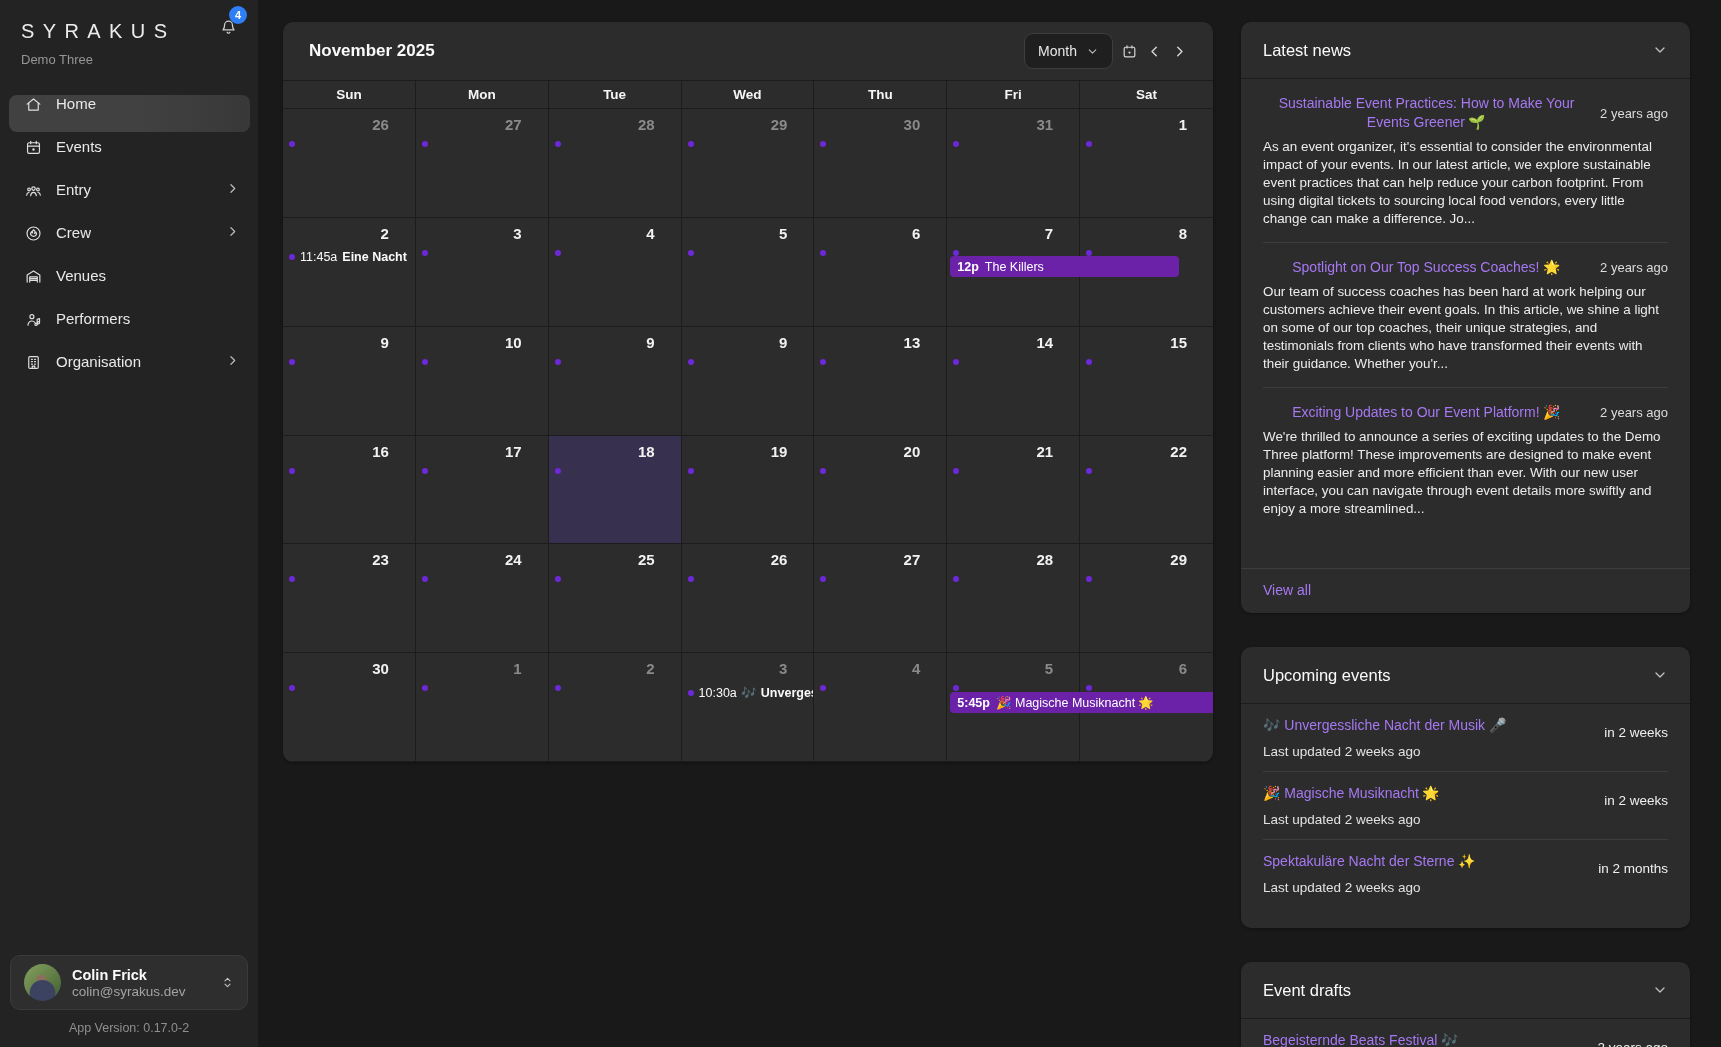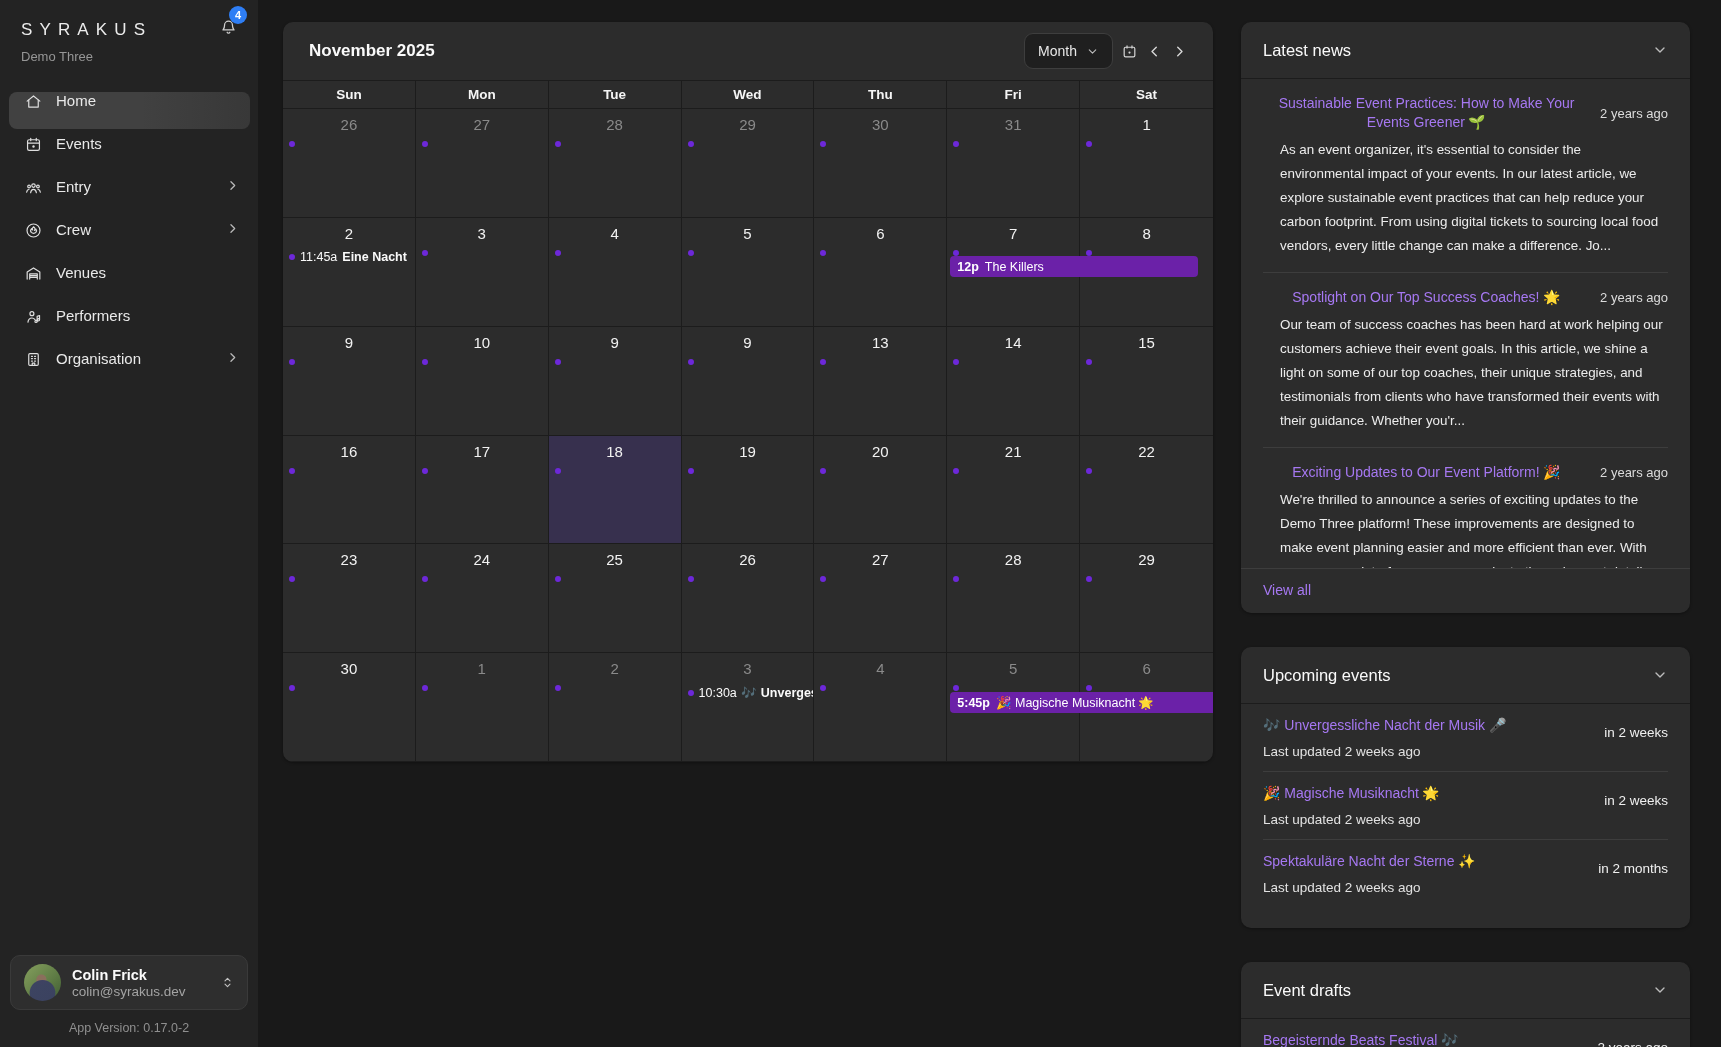--- a/index.html
+++ b/index.html
@@ -10,21 +10,21 @@
     display:flex; font-size:14px;
     --panel:#2c2c2c; --side:#232323; --line:#1c1c1c; --divider:#3d3d3d;
     --muted:#9a9a9a; --accent:#a678f2; --bar:#6b21a8; --today:#37304e; --badge:#2e7ef5;
   }
   svg { display:block; }
 
   
   aside.sidebar { width:258px; min-width:258px; height:100%; background:var(--side);
     display:flex; flex-direction:column; position:relative; }
   .logo-row { padding:20px 20px 0 21px; display:flex; justify-content:space-between; align-items:flex-start; }
-  .logo { font-size:17px; letter-spacing:.42em; font-weight:500; color:#ececec; white-space:nowrap; }
+  .logo { font-size:20px; letter-spacing:.42em; font-weight:500; color:#ececec; white-space:nowrap; }
   .bell-wrap { position:relative; margin-top:-2px; cursor:pointer; color:#cfcfcf; }
   .badge { position:absolute; top:-12px; right:-9px; background:var(--badge); color:#fff;
     width:18px; height:18px; border-radius:50%; font-size:11px; font-weight:700;
     display:flex; align-items:center; justify-content:center; }
   .org { padding:9px 21px 0; color:#969696; font-size:13px; }
   nav { margin-top:28px; padding:0 8px 0 9px; display:flex; flex-direction:column; gap:6px; }
   .nav-item { display:flex; align-items:flex-start; gap:13px; height:37px; padding:0 10px 0 15px;
     border-radius:8px; color:#e9e9e9; font-size:15px; cursor:pointer; }
   .nav-item.active { background:linear-gradient(90deg,#414141 0%,#414141 55%,#383838 100%); }
   .nav-icon { width:19px; height:19px; color:#dedede; }
@@ -65,21 +65,21 @@
     border-top:1px solid var(--line); }
   .dow-row > div { display:flex; align-items:center; justify-content:center;
     font-weight:700; font-size:13.5px; color:#f5f5f5; border-right:1px solid var(--line); }
   .dow-row > div:last-child { border-right:none; }
 
   .cal-grid { position:relative; display:grid; grid-template-columns:repeat(7,1fr);
     grid-template-rows:repeat(6,1fr); height:654px; border-top:1px solid var(--line); }
   .cell { border-right:1px solid var(--line); border-bottom:1px solid var(--line);
     overflow:hidden; cursor:pointer; }
   .cell:nth-child(7n) { border-right:none; }
-  .cell .daynum { text-align:center; padding:5px 26px 0; font-size:15px; font-weight:400; color:#f2f2f2; line-height:21px; }
+  .cell .daynum { text-align:right; padding:5px 26px 0; font-size:15px; font-weight:700; color:#f2f2f2; line-height:21px; }
   .cell.muted .daynum { color:#8a8a8a; }
   .cell.today { background:var(--today); }
   .inline-event { display:flex; align-items:center; gap:5px; margin:6px 0 0 6px;
     font-size:12.5px; color:#fafafa; white-space:nowrap; overflow:hidden; cursor:pointer; }
   .inline-event .evdot { width:6px; height:6px; border-radius:50%; background:#6d28d9; flex:none; }
   .inline-event .evtime { flex:none; }
   .inline-event .evtitle { font-weight:700; }
   .bar-event { position:absolute; height:21px; background:var(--bar); border-radius:4px;
     display:flex; align-items:center; gap:6px; padding:0 7px; font-size:12.5px; color:#fff;
     white-space:nowrap; overflow:hidden; cursor:pointer; }
@@ -94,21 +94,21 @@
   .card-title { font-size:16.5px; font-weight:400; color:#fafafa; }
   .collapse-btn { color:#bdbdbd; cursor:pointer; background:none; border:none; }
   .collapse-btn svg { width:16px; height:16px; }
   .card-body { flex:1; overflow:hidden; }
 
   .news-item { margin:0 22px; padding:15px 0 14px; }
   .news-item + .news-item { border-top:1px solid var(--divider); }
   .news-head { display:flex; align-items:center; gap:10px; }
   .news-title { flex:1; text-align:center; color:var(--accent); font-size:14px; line-height:19px; cursor:pointer; }
   .news-age { color:#dcdcdc; font-size:13px; white-space:nowrap; }
-  .news-body { margin-top:6px; color:#ececec; font-size:13.4px; line-height:24px;margin-left:17px; }
+  .news-body { margin-top:6px; color:#ececec; font-size:13.4px; line-height:18px; }
   .card-footer { border-top:1px solid var(--divider); padding:13px 22px 15px; }
   .view-all { color:var(--accent); font-size:14px; cursor:pointer; }
 
   .up-item { margin:0 22px; padding:13px 0 12px; }
   .up-item + .up-item { border-top:1px solid var(--divider); }
   .up-head { display:flex; justify-content:space-between; align-items:flex-start; gap:10px; }
   .up-title { color:var(--accent); font-size:14px; cursor:pointer; }
   .up-when { color:#f0f0f0; font-size:13.5px; white-space:nowrap;margin-top:8px; }
   .up-updated { margin-top:4px; color:#e2e2e2; font-size:13.5px; }
 </style>
@@ -630,21 +630,21 @@
     </div>
   </div>
         <div class="cell muted">
     <div class="daynum">6</div>
     <div class="inline-event" hidden="">
       <span class="evdot"></span>
       <span class="evtime"></span>
       <span class="evtitle"></span>
     </div>
   </div>
-        <div class="bar-event" style="left: 667.286px; top: 147px; width: 248px;">
+        <div class="bar-event" style="left: 667.286px; top: 147px; width: 229px;">
     <span class="evtime">12p</span>
     <span class="evtitle">The Killers</span>
   </div>
         <div class="bar-event" style="left: 667.286px; top: 583px; width: 293px;">
     <span class="evtime">5:45p</span>
     <span class="evtitle">🎉 Magische Musiknacht 🌟</span>
   </div>
       </div>
   </section>
 

